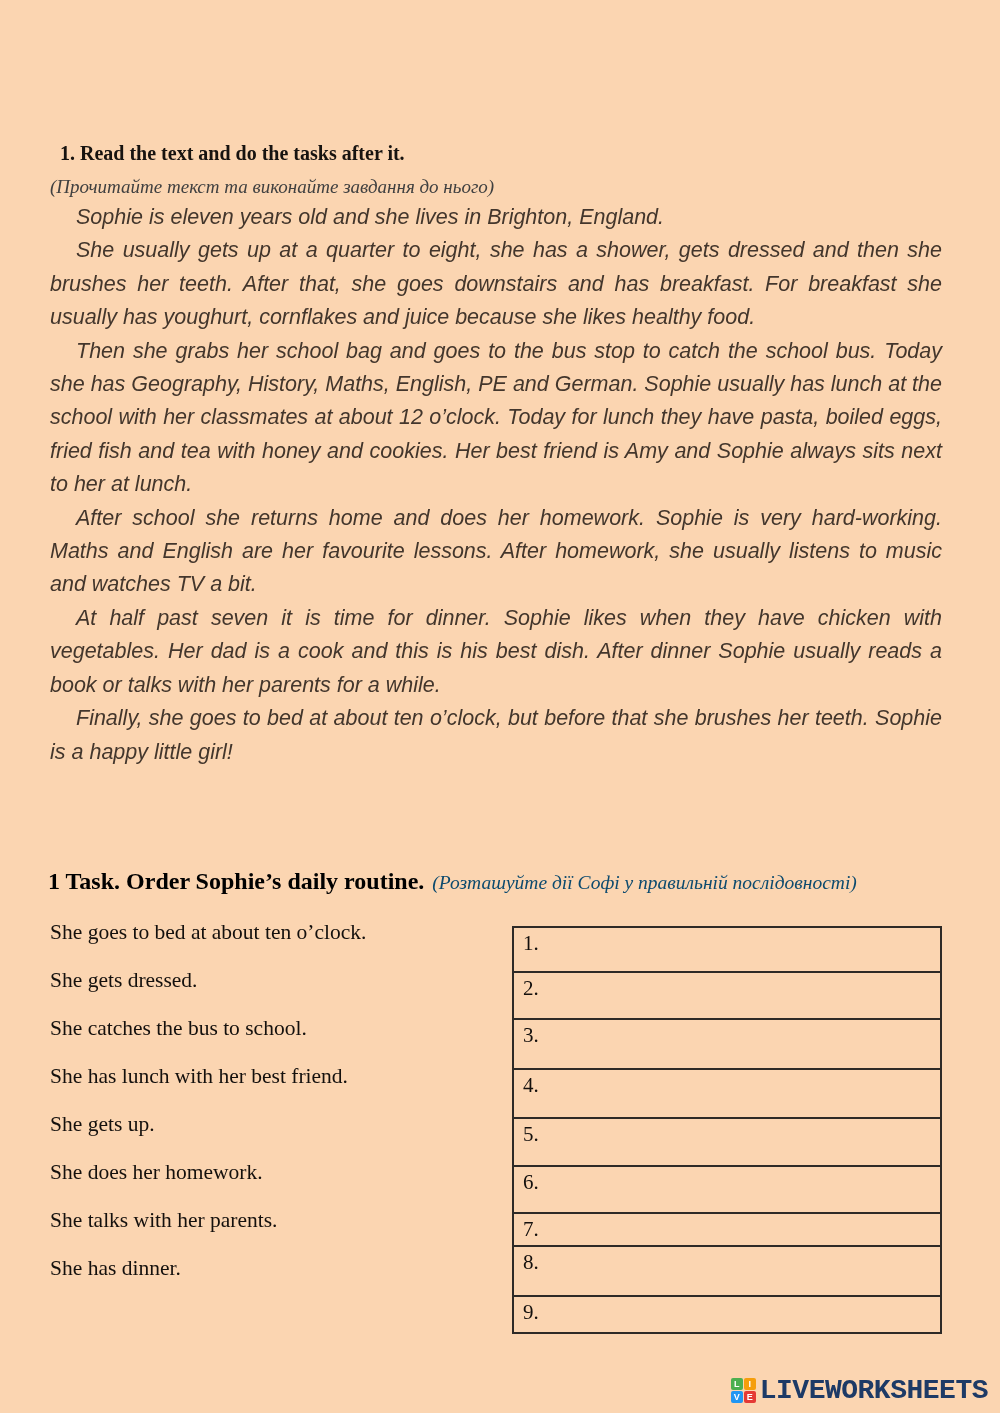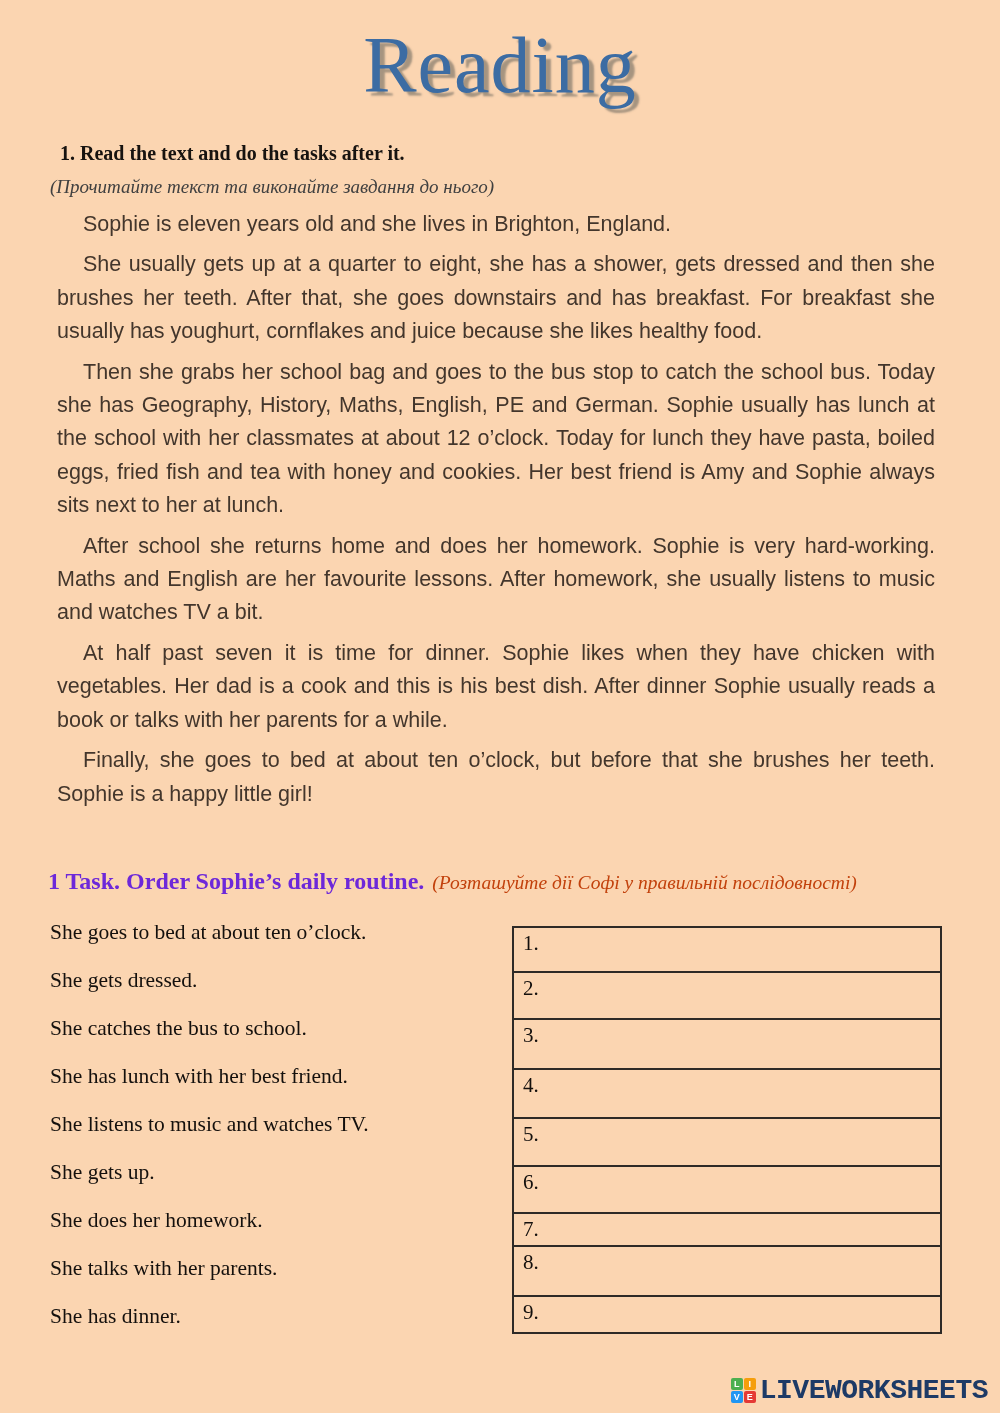--- a/index.html
+++ b/index.html
@@ -20,24 +20,24 @@
   }
   .sub1{
     position:absolute;left:50px;top:176px;
     font-size:19px;font-style:italic;color:#404040;
   }
   .passage{
     position:absolute;left:50px;top:201px;width:892px;
     font-family:"Liberation Sans","DejaVu Sans",sans-serif;
     font-size:21.5px;line-height:33.4px;color:#43362c;
   }
-  .para{margin:7px;text-align:justify;text-indent:26px;}
+  .para{margin:0;text-align:justify;text-indent:26px;font-style:italic;}
   .task-head{position:absolute;left:48px;top:868px;white-space:nowrap;}
-  .th-bold{font-size:24px;font-weight:bold;color:#6d28d9;}
-  .th-italic{font-size:19.5px;font-style:italic;color:#c2410c;margin-left:8px;}
+  .th-bold{font-size:24px;font-weight:bold;color:#000000;}
+  .th-italic{font-size:19.5px;font-style:italic;color:#0c4a6e;margin-left:8px;}
   .routine{
     position:absolute;left:50px;top:920px;width:445px;
     margin:0;padding:0;list-style:none;
   }
   .routine li{height:48px;font-size:21.5px;color:#14100d;}
   .atable{
     position:absolute;left:512px;top:926px;width:430px;
     border:2px solid #2e2a26;box-sizing:border-box;
   }
   .arow{border-bottom:2px solid #2e2a26;box-sizing:border-box;padding:3px 0 0 9px;}
@@ -55,21 +55,20 @@
   }
   .brand{
     font-family:Liberation Mono, monospace;
     font-weight:bold;font-size:28px;color:#1d3a66;letter-spacing:-0.5px;
   }
 </style>
 </head>
 <body>
 
 <div class="sheet" style="background: rgb(251, 213, 177);">
-  <h1 class="title" style="color: rgb(60, 108, 163);">Reading</h1>
 
   <div class="h1">1. Read the text and do the tasks after it.</div>
   <div class="sub1">(Прочитайте текст та виконайте завдання до нього)</div>
 
   <div class="passage">
       <p class="para">Sophie is eleven years old and she lives in Brighton, England.</p>
       <p class="para">She usually gets up at a quarter to eight, she has a shower, gets dressed and then she brushes her teeth. After that, she goes downstairs and has breakfast. For breakfast she usually has youghurt, cornflakes and juice because she likes healthy food.</p>
       <p class="para">Then she grabs her school bag and goes to the bus stop to catch the school bus. Today she has Geography, History, Maths, English, PE and German. Sophie usually has lunch at the school with her classmates at about 12 o’clock. Today for lunch they have pasta, boiled eggs, fried fish and tea with honey and cookies. Her best friend is Amy and Sophie always sits next to her at lunch.</p>
       <p class="para">After school she returns home and does her homework. Sophie is very hard-working. Maths and English are her favourite lessons. After homework, she usually listens to music and watches TV a bit.</p>
       <p class="para">At half past seven it is time for dinner. Sophie likes when they have chicken with vegetables. Her dad is a cook and this is his best dish. After dinner Sophie usually reads a book or talks with her parents for a while.</p>
@@ -78,21 +77,20 @@
 
   <div class="task-head">
     <span class="th-bold">1 Task. Order Sophie’s  daily routine.</span><span class="th-italic">(Розташуйте дії Софі у правильній послідовності)</span>
   </div>
 
   <ul class="routine">
       <li>She goes to bed at about ten o’clock.</li>
       <li>She gets dressed.</li>
       <li>She catches the bus to school.</li>
       <li>She has lunch with her best friend.</li>
-      <li>She listens to music and watches TV.</li>
       <li>She gets up.</li>
       <li>She does her homework.</li>
       <li>She talks with her parents.</li>
       <li>She has dinner.</li>
     </ul>
 
   <div class="atable">
       <div class="arow" style="height: 45px;"><span class="anum">1.</span></div>
       <div class="arow" style="height: 47px;"><span class="anum">2.</span></div>
       <div class="arow" style="height: 50px;"><span class="anum">3.</span></div>

